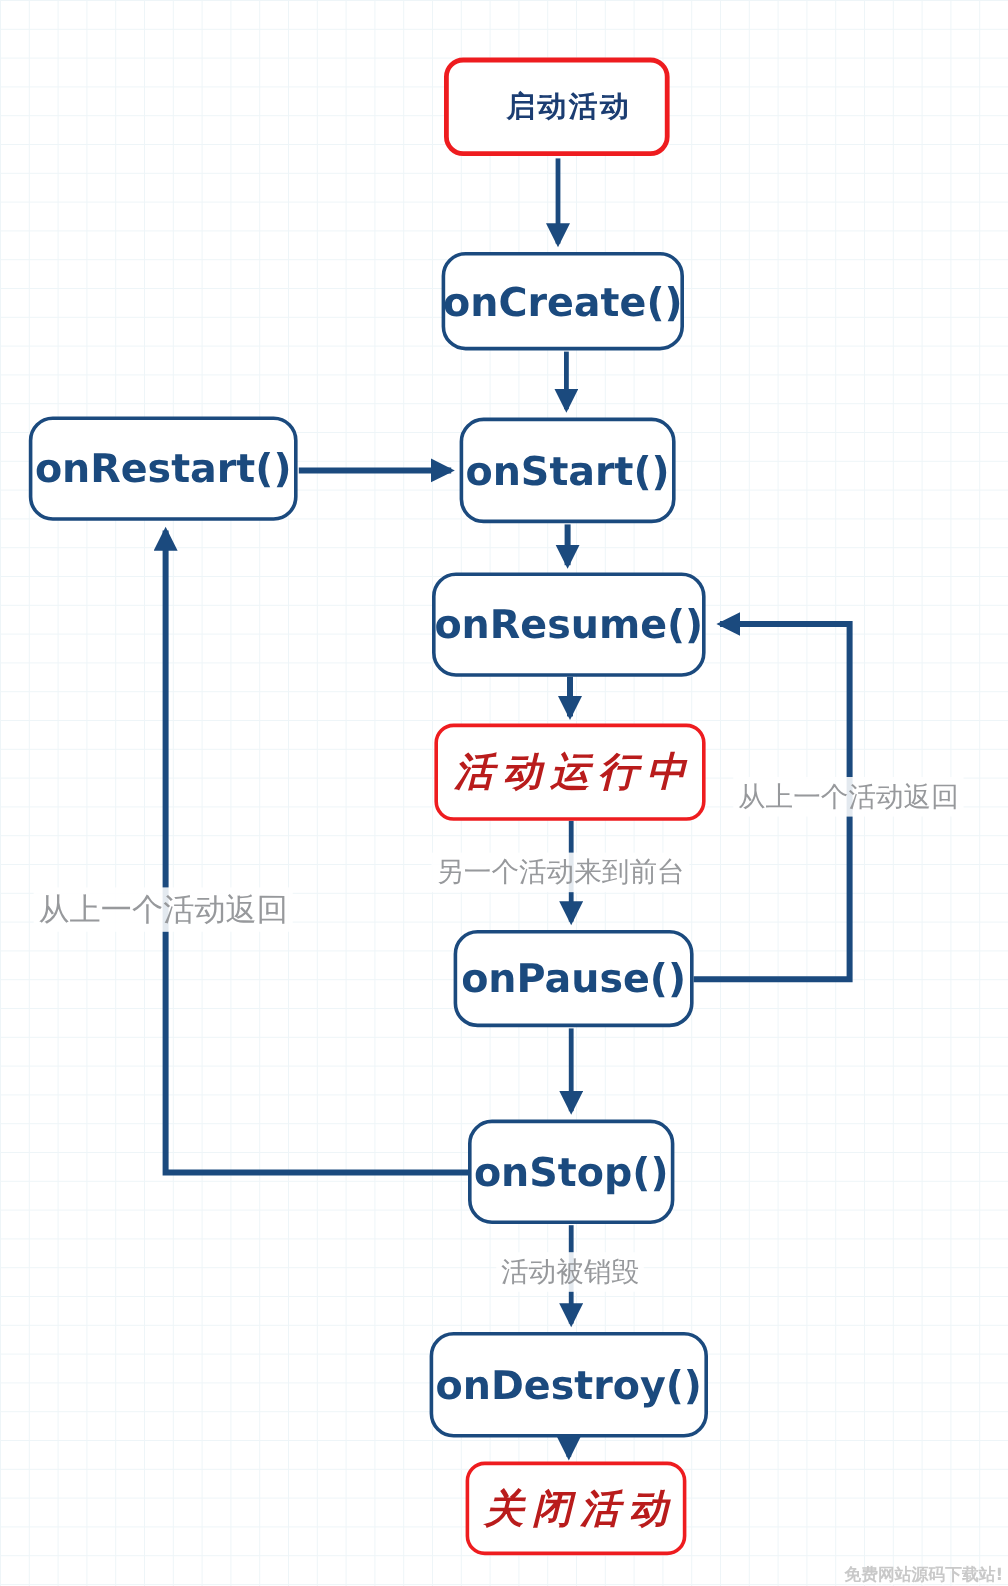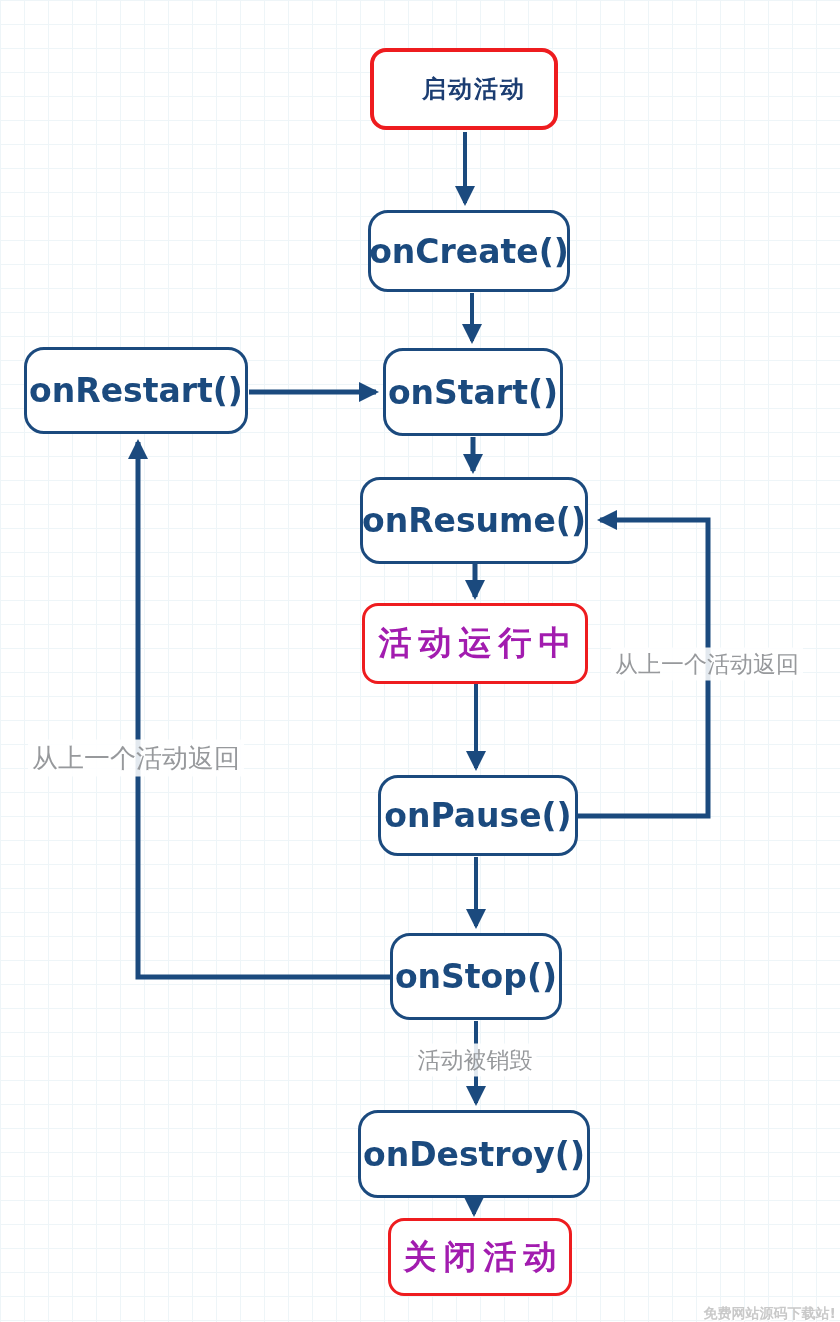--- a/index.html
+++ b/index.html
@@ -52,22 +52,23 @@
     font-weight: bold;
     font-size: 24px;
     letter-spacing: 2px;
     font-family: "DejaVu Sans", sans-serif;
   }
 
   
   .node.red-state {
     border: 3px solid #ee1c1f;
     border-radius: 16px;
-    color: #a21caf;
-    font-weight: bold;
+    color: #b91c1c;
+    font-weight: bold;
+    font-style: italic;
     font-size: 33px;
     letter-spacing: 7px;
     font-family: "DejaVu Serif", serif;
     padding-left: 7px; 
   }
 
   .edge-label {
     position: absolute;
     transform: translate(-50%, -50%);
     color: #97999c;
@@ -178,20 +179,21 @@
   <div class="node blue" style="left:358px; top:1110px; width:232px; height:88px;">
     <span>onDestroy()</span>
   </div>
 
   <div class="node red-state" style="left:388px; top:1218px; width:184px; height:78px;">
     <span>关闭活动</span>
   </div>
 
   <div class="edge-label" style="left:707px; top:664px;">从上一个活动返回</div>
 
+  <div class="edge-label" style="left:467px; top:727px;">另一个活动来到前台</div>
 
 
   <div class="edge-label big" style="left:136px; top:758px;">从上一个活动返回</div>
 
   <div class="edge-label" style="left:475px; top:1060px;">活动被销毁</div>
 
   <div class="watermark">
     <div class="tagline">免费网站源码下载站!</div>
   </div>
 

